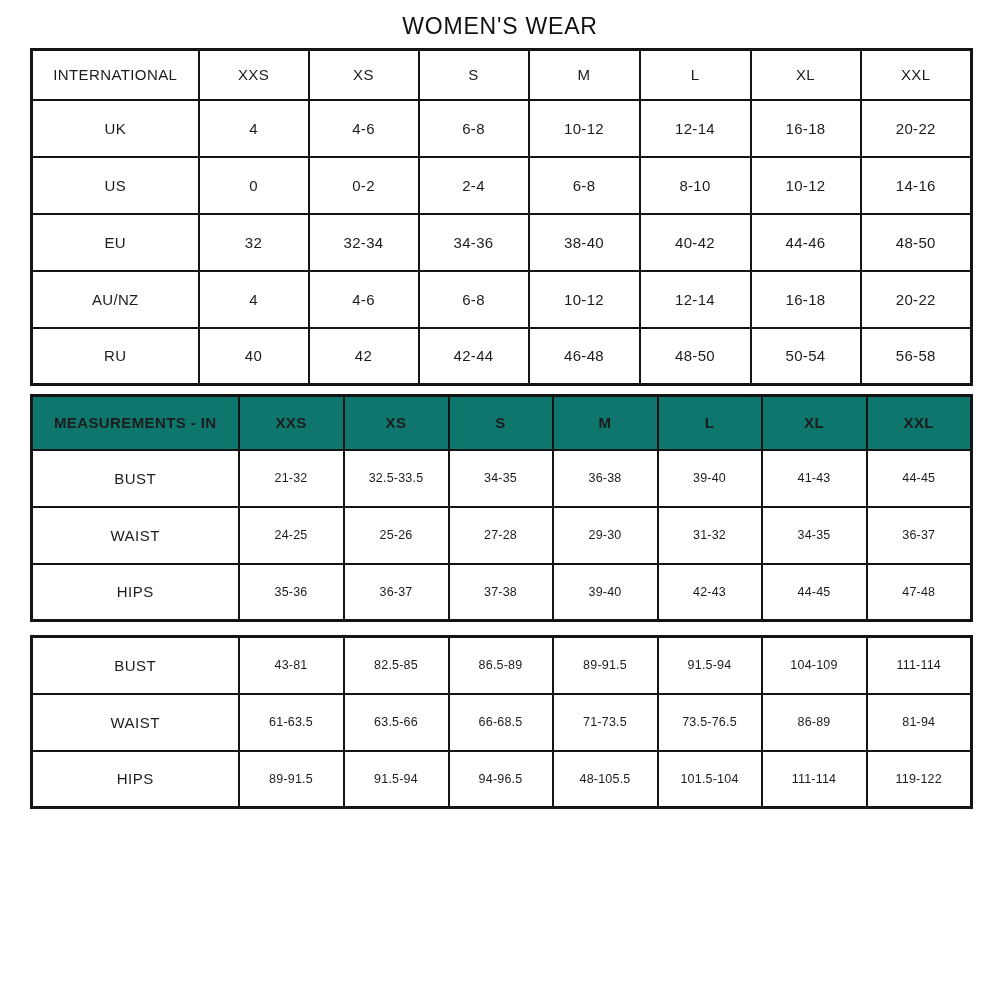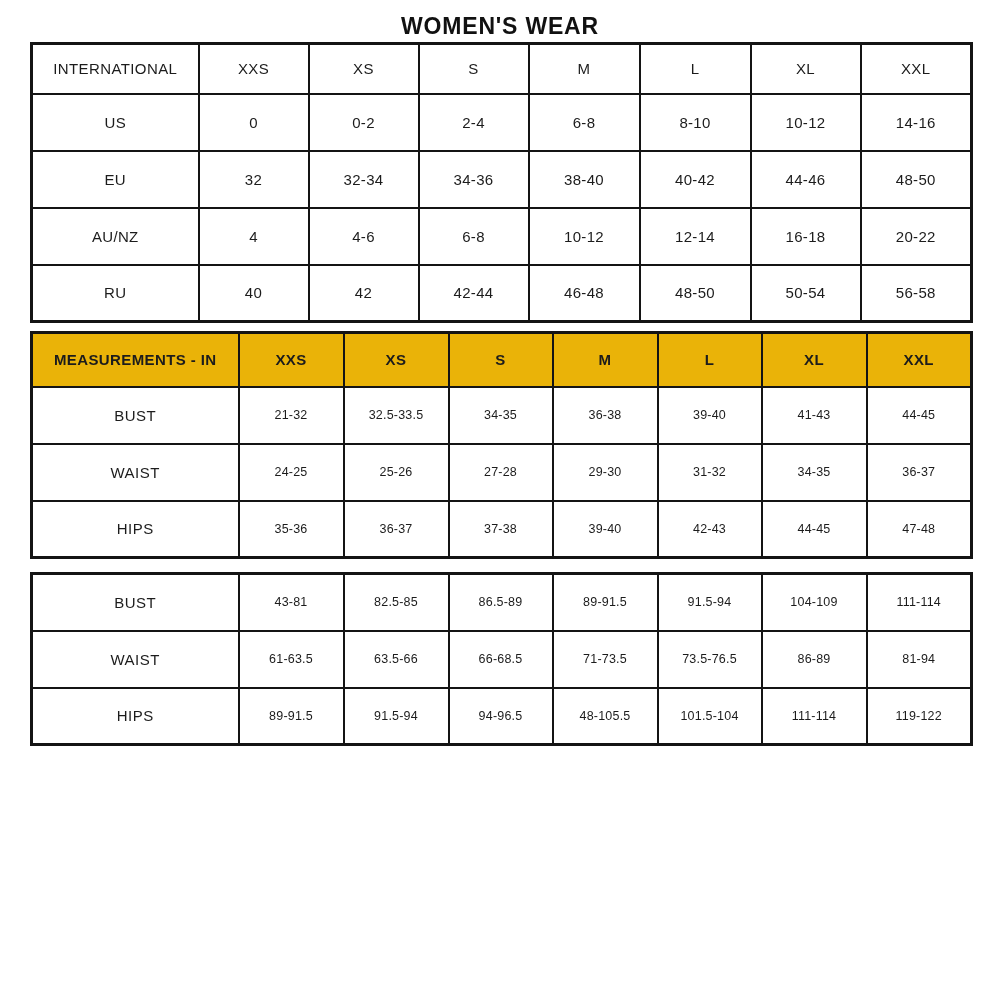--- a/index.html
+++ b/index.html
@@ -12,24 +12,24 @@
     color: #1c1c1c;
   }
   .page {
     width: 1000px;
     height: 1000px;
     padding: 0 30px;
     background: #ffffff;
   }
   .title {
     margin: 0;
-    padding: 13px 0 2px 0;
+    padding: 13px 0 8px 0;
     text-align: center;
     font-size: 23px;
-    font-weight: bold;
+    font-weight: normal;
     letter-spacing: 0.8px;
     color: #111111;
   }
   table.tbl {
     border-collapse: collapse;
     table-layout: fixed;
     width: 940px;
     background: #ffffff;
   }
   table.tbl, table.tbl td {
@@ -52,21 +52,21 @@
     letter-spacing: 0.6px;
   }
   .t1 .head-row td { height: 50px; font-size: 15px; letter-spacing: 0.4px; }
   .t1 .data-row td { height: 57px; font-size: 15px; letter-spacing: 0.3px; }
   
   .t2, .t3 { margin-top: 0; }
   .gap-sm { height: 8px; }
   .gap-md { height: 13px; }
   .tm .head-row td {
     height: 54px;
-    background: #eab308;
+    background: #0f766e;
     font-weight: bold;
     font-size: 15px;
     letter-spacing: 0.4px;
   }
   .tm .data-row td.lbl { font-size: 15px; letter-spacing: 0.5px; }
   .tm .data-row td { height: 57px; font-size: 12.5px; letter-spacing: 0.2px; }
 </style>
 </head>
 <body>
 
@@ -89,20 +89,30 @@
       <tr class="head-row" id="t1-head">
         <td>INTERNATIONAL</td>
       <td>XXS</td>
           <td>XS</td>
           <td>S</td>
           <td>M</td>
           <td>L</td>
           <td>XL</td>
           <td>XXL</td>
         </tr>
+    <tr class="data-row">
+          <td>UK</td>
+          <td class="val">4</td>
+          <td class="val">4-6</td>
+          <td class="val">6-8</td>
+          <td class="val">10-12</td>
+          <td class="val">12-14</td>
+          <td class="val">16-18</td>
+          <td class="val">20-22</td>
+        </tr>
         <tr class="data-row">
           <td>US</td>
           <td class="val">0</td>
           <td class="val">0-2</td>
           <td class="val">2-4</td>
           <td class="val">6-8</td>
           <td class="val">8-10</td>
           <td class="val">10-12</td>
           <td class="val">14-16</td>
         </tr>

